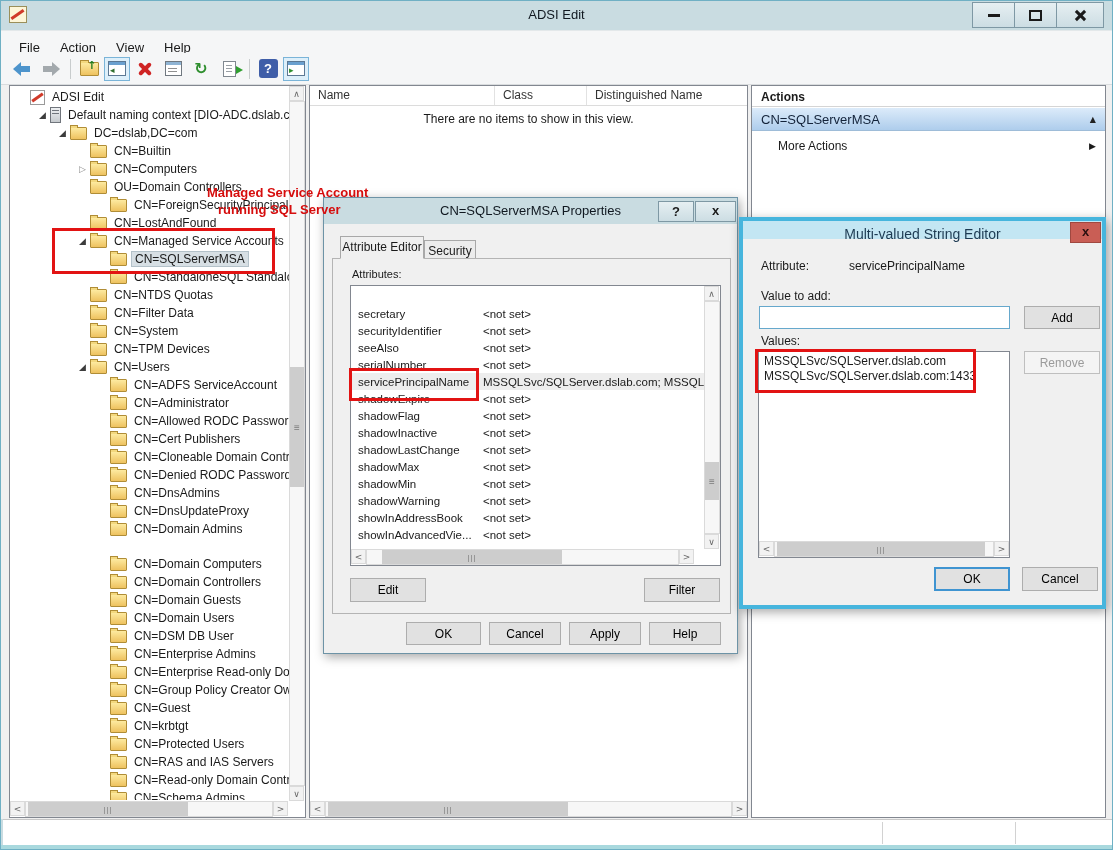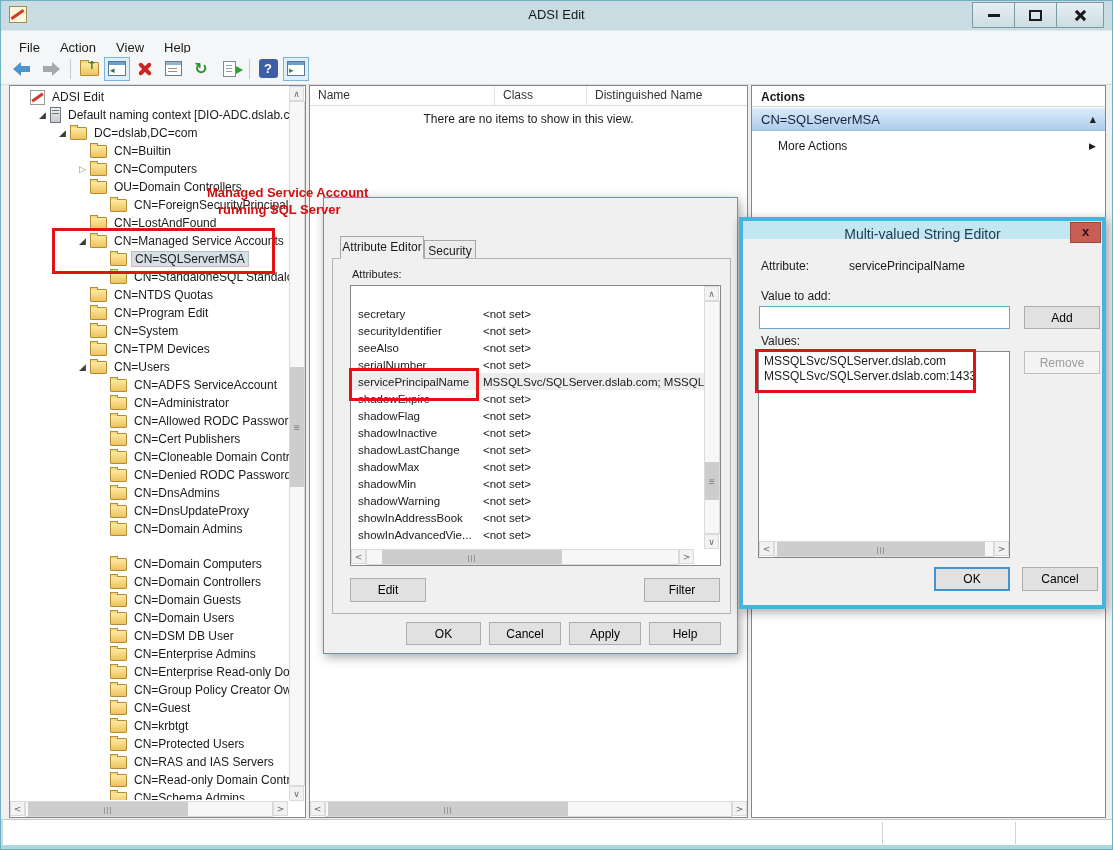--- a/index.html
+++ b/index.html
@@ -265,21 +265,21 @@
           <span class="tree-label">CN=StandaloneSQL StandaloneSQ</span>
         </div>
         <div class="tree-row" style="padding-left: 64px;">
           <span class="tree-exp "></span>
           <span class="tree-ico folder-glyph"></span>
           <span class="tree-label">CN=NTDS Quotas</span>
         </div>
         <div class="tree-row" style="padding-left: 64px;">
           <span class="tree-exp "></span>
           <span class="tree-ico folder-glyph"></span>
-          <span class="tree-label">CN=Program Edit</span>
+          <span class="tree-label">CN=Filter Data</span>
         </div>
         <div class="tree-row" style="padding-left: 64px;">
           <span class="tree-exp "></span>
           <span class="tree-ico folder-glyph"></span>
           <span class="tree-label">CN=System</span>
         </div>
         <div class="tree-row" style="padding-left: 64px;">
           <span class="tree-exp "></span>
           <span class="tree-ico folder-glyph"></span>
           <span class="tree-label">CN=TPM Devices</span>
@@ -467,20 +467,25 @@
   </div>
 </div>
 
 <div class="abs statusbar">
   <div class="sb-div" style="left:879px;"></div>
   <div class="sb-div" style="left:1012px;"></div>
 </div>
 <div class="abs bottomstrip"></div>
 
 <div class="dlg props-dlg">
+  <div class="dlg-titlebar">
+    <span class="dlg-title-text">CN=SQLServerMSA Properties</span>
+    <div class="dlg-tb-btn btn-q"></div>
+    <div class="dlg-tb-btn btn-x"></div>
+  </div>
   <div class="tab tab-active">Attribute Editor</div>
   <div class="tab tab-idle">Security</div>
   <div class="tabpage"></div>
   <div class="attr-label">Attributes:</div>
 
   <div class="listbox">
     <div class="lb-body">
         <div class="attr-row">
           <span class="attr-c1">secretary</span>
           <span class="attr-c2">&lt;not set&gt;</span>

